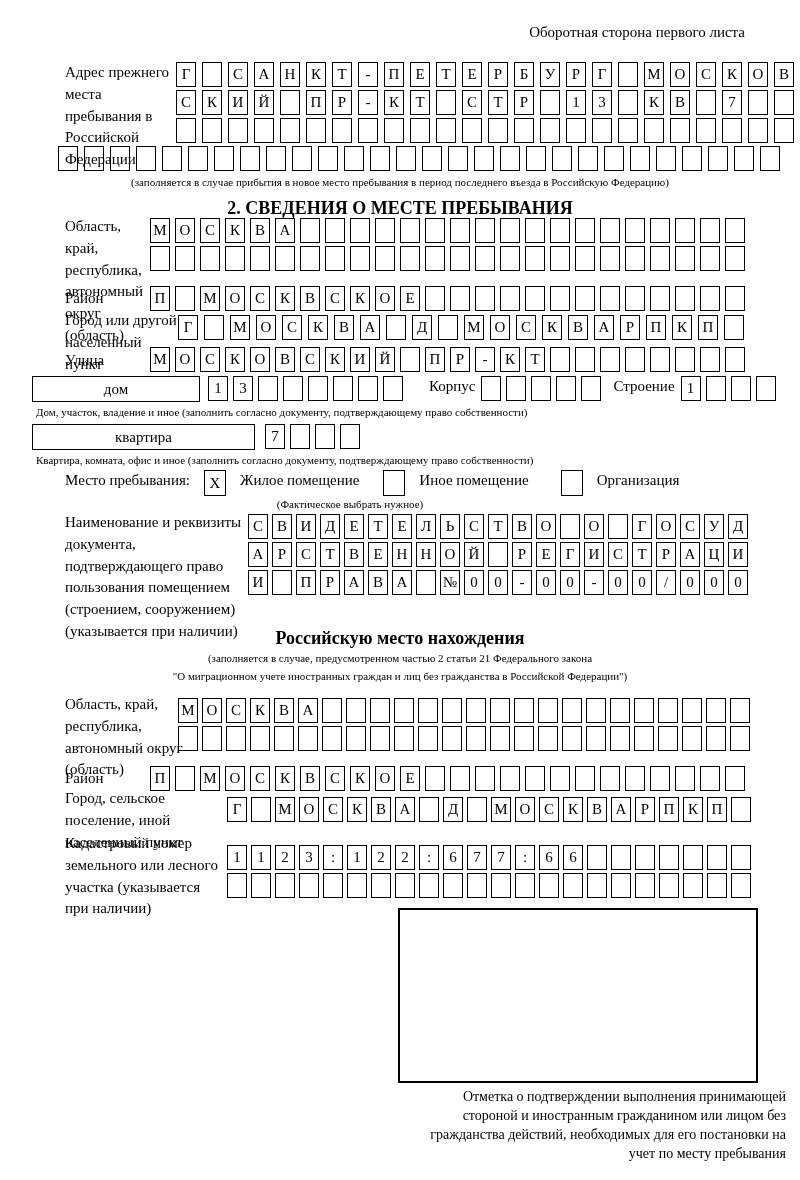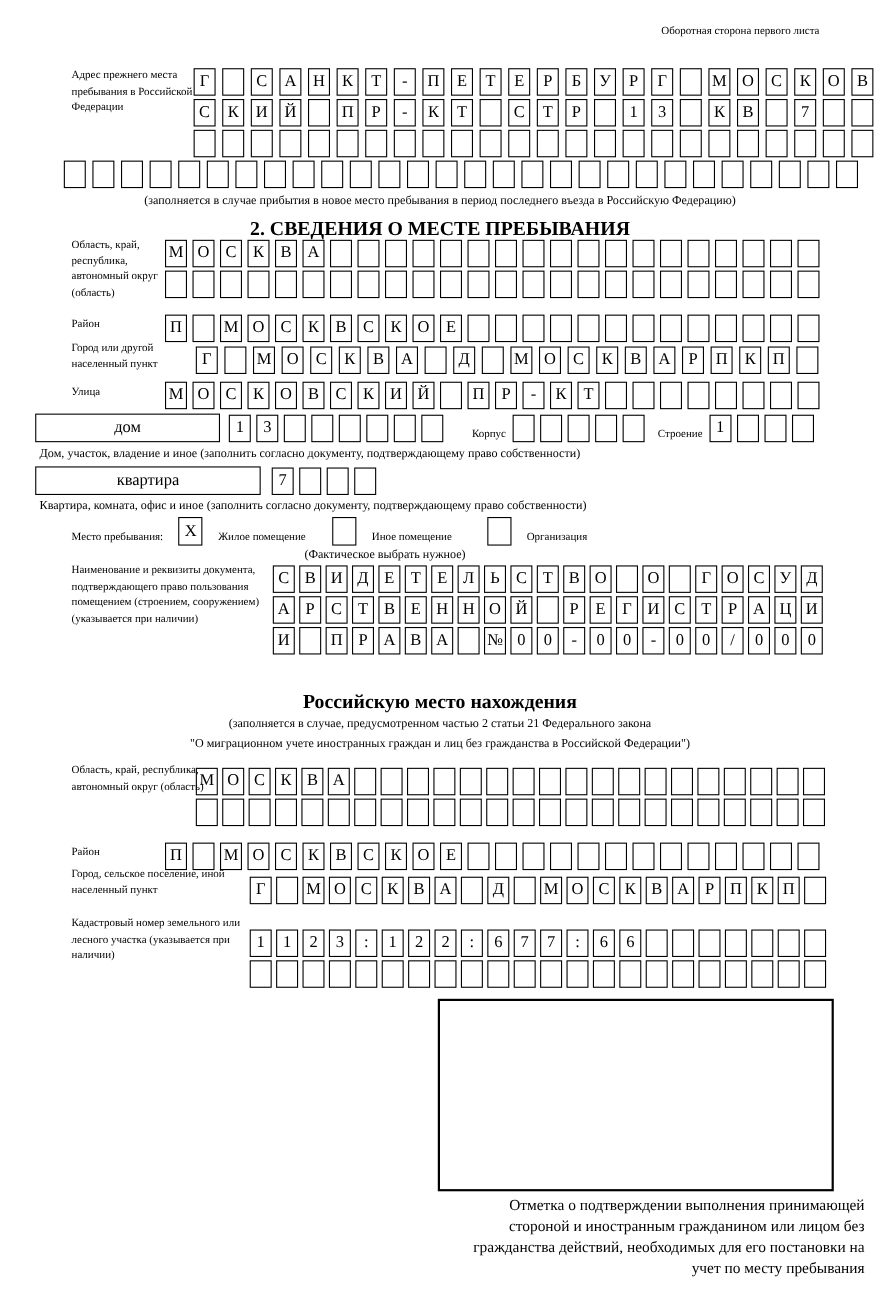--- a/index.html
+++ b/index.html
@@ -2,42 +2,42 @@
 <html><head>
 <meta charset="utf-8">
 <style>
   *{box-sizing:border-box;margin:0;padding:0}
   html,body{background:#fff}
   body{
     width:800px;height:1180px;position:relative;
     font-family:"Liberation Serif","DejaVu Serif",serif;color:#000;
   }
   .abs{position:absolute}
-  .label{font-size:10px;line-height:1.45}
+  .label{font-size:15px;line-height:1.45}
   .note{font-size:11px}
   .title{font-weight:bold;font-size:18px}
   .center{left:0;width:800px;text-align:center}
   .cells{display:flex}
   .cells.g4{gap:4px}
   .cells.g5{gap:5px}
   .cells.g6{gap:6px}
   .cell{
     width:20px;height:25px;border:1.5px solid #000;flex:none;
     display:flex;align-items:center;justify-content:center;
     font-size:15px;line-height:1;
   }
   .wbox{
     border:1.5px solid #000;height:26px;flex:none;
     display:flex;align-items:center;justify-content:center;font-size:15px;
   }
   .chk{
     width:22px;height:26px;border:1.5px solid #000;flex:none;
     display:flex;align-items:center;justify-content:center;font-size:15px;
   }
-  .hrow{display:flex;align-items:flex-end}
+  .hrow{display:flex;align-items:flex-start}
   .stamp-box{border:2px solid #000;background:#fff}
 </style>
 </head>
 <body>
 
 <div class="abs label" style="top:22px;right:55px">Оборотная сторона первого листа</div>
 
 <div class="abs label" style="top:62px;left:65px;width:115px">Адрес прежнего места пребывания в Российской Федерации</div>
 <div class="abs cells g6" style="top:62px;left:176px">
     <div class="cell">Г</div>
@@ -311,21 +311,21 @@
   <div class="cells g5" style="margin-left:6px">
       <div class="cell">1</div>
       <div class="cell"></div>
       <div class="cell"></div>
       <div class="cell"></div>
     </div>
 </div>
 <div class="abs note" style="top:406px;left:36px">Дом, участок, владение и иное (заполнить согласно документу, подтверждающему право собственности)</div>
 
 <div class="abs hrow" style="top:424px;left:32px">
-  <div class="wbox" style="width:205px">квартира</div>
+  <div class="wbox" style="width:223px">квартира</div>
   <div class="cells g5" style="margin-left:10px">
       <div class="cell">7</div>
       <div class="cell"></div>
       <div class="cell"></div>
       <div class="cell"></div>
     </div>
 </div>
 <div class="abs note" style="top:454px;left:36px">Квартира, комната, офис и иное (заполнить согласно документу, подтверждающему право собственности)</div>
 
 <div class="abs hrow" style="top:470px;left:65px;gap:14px">

